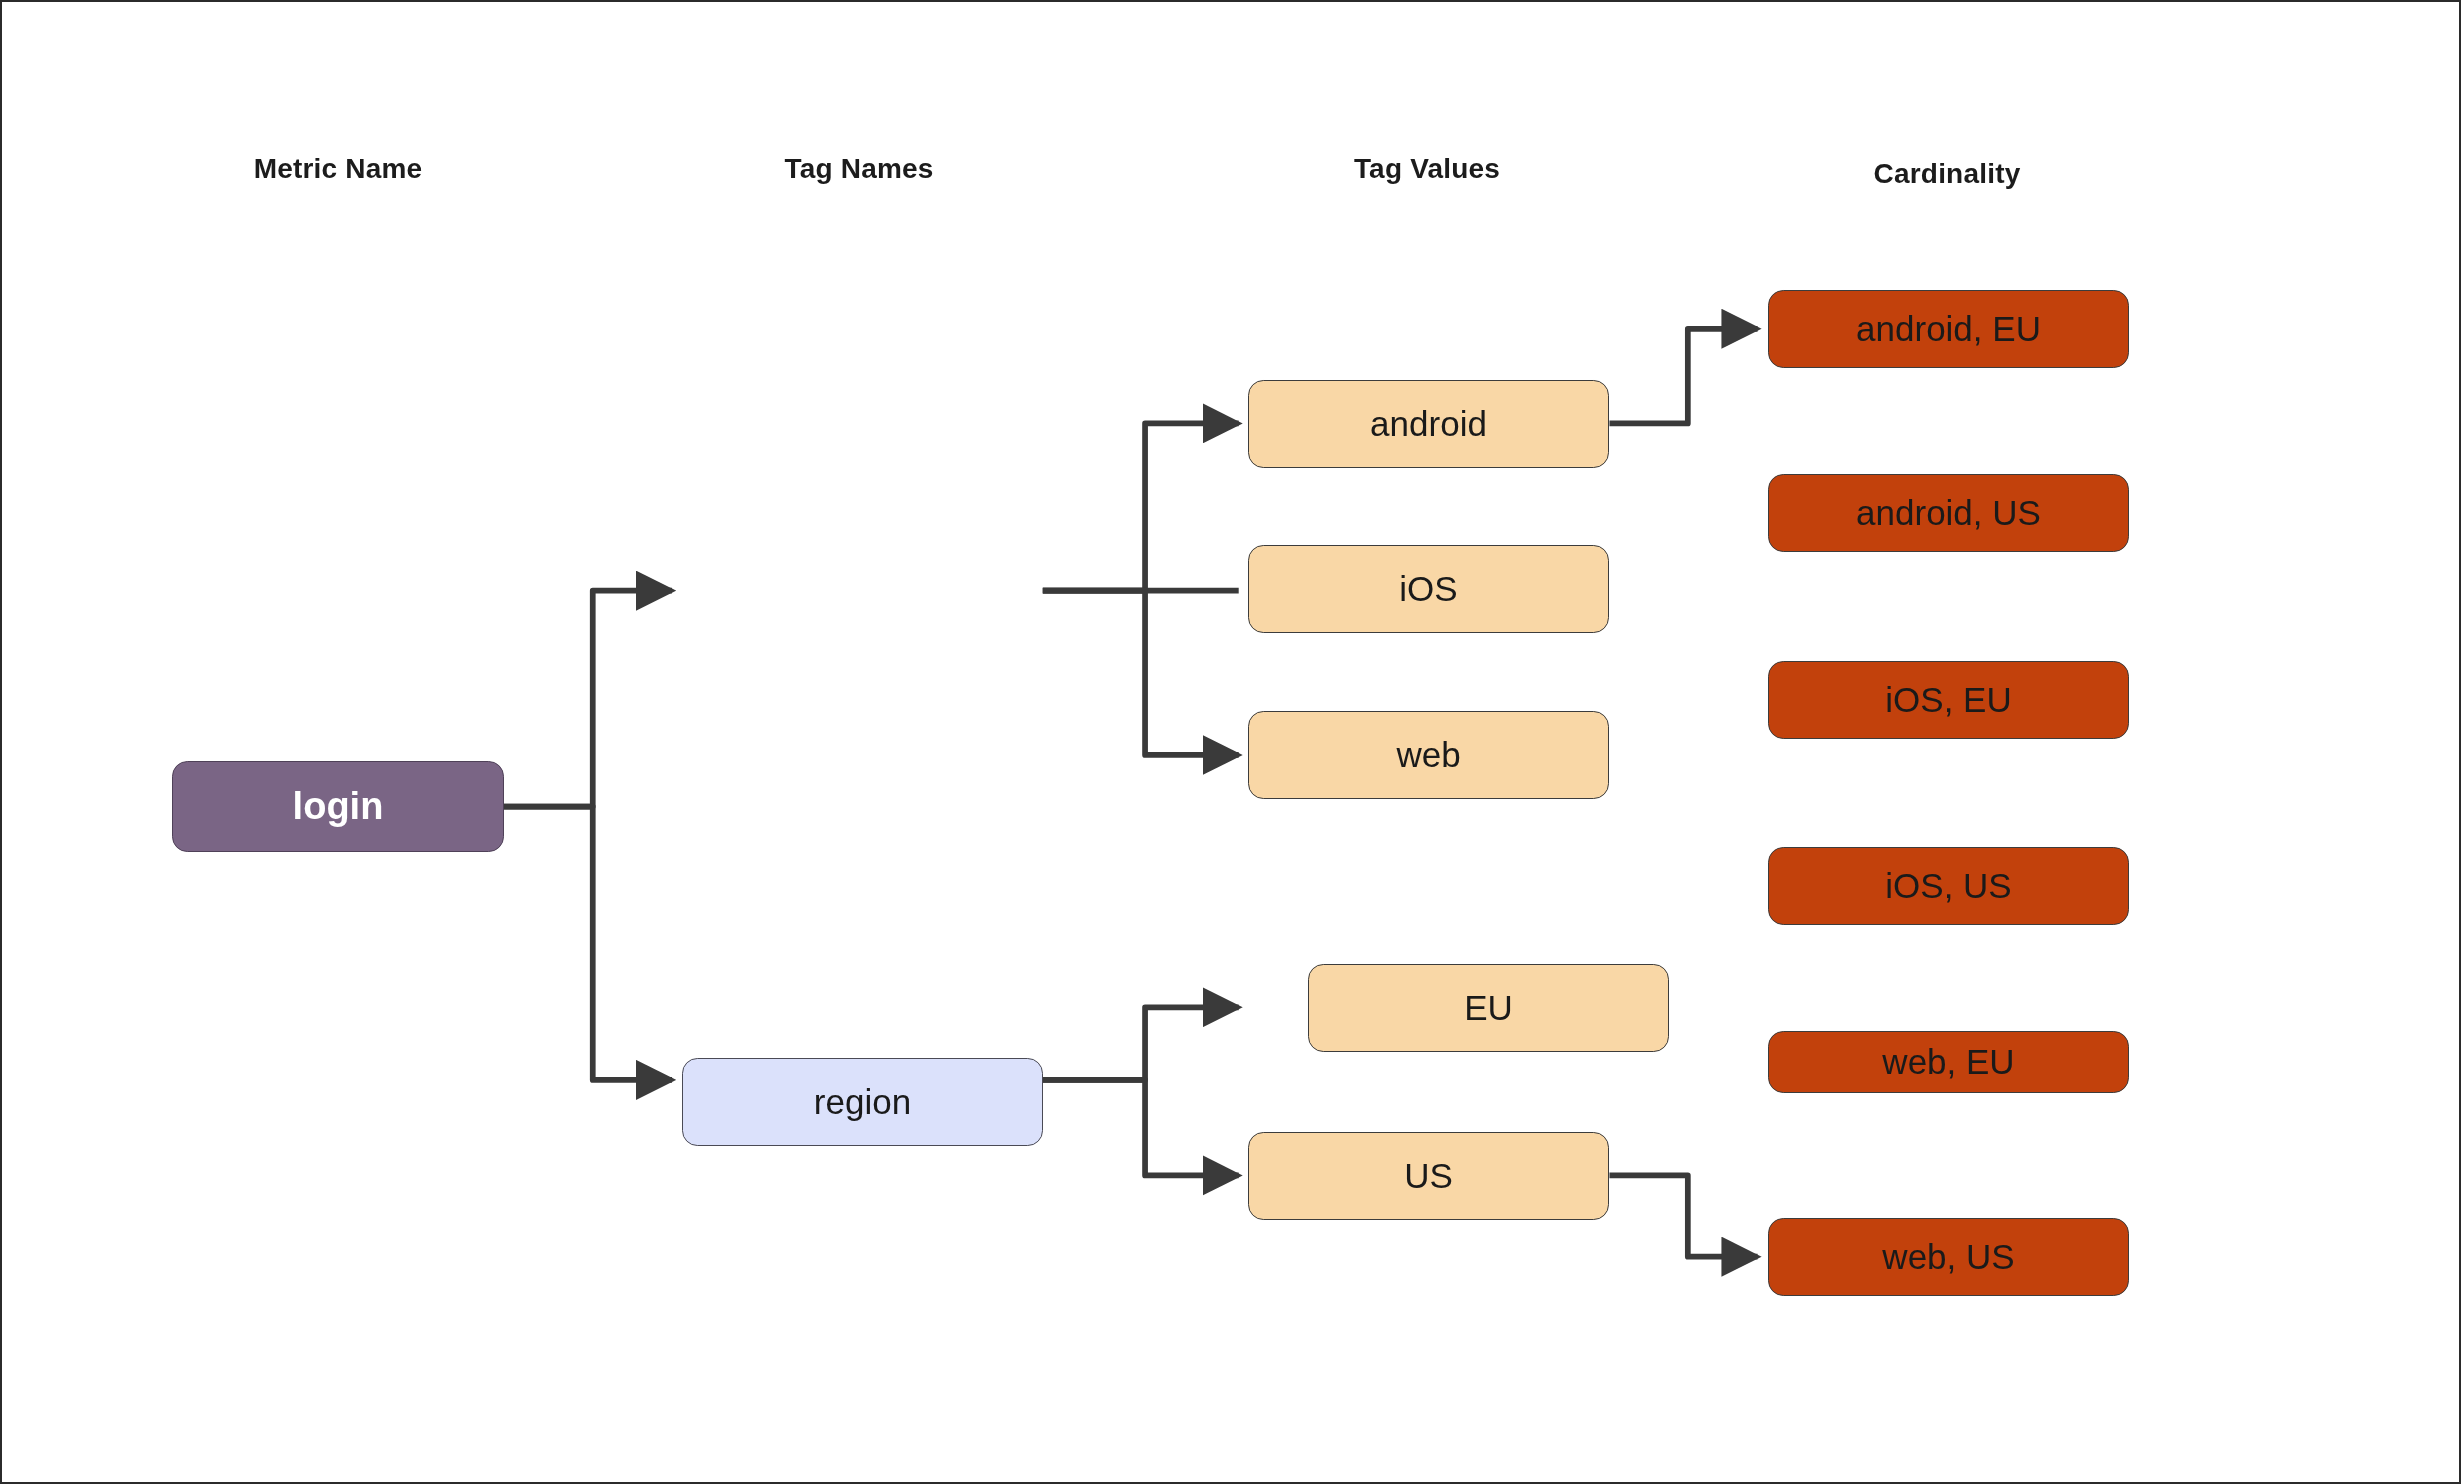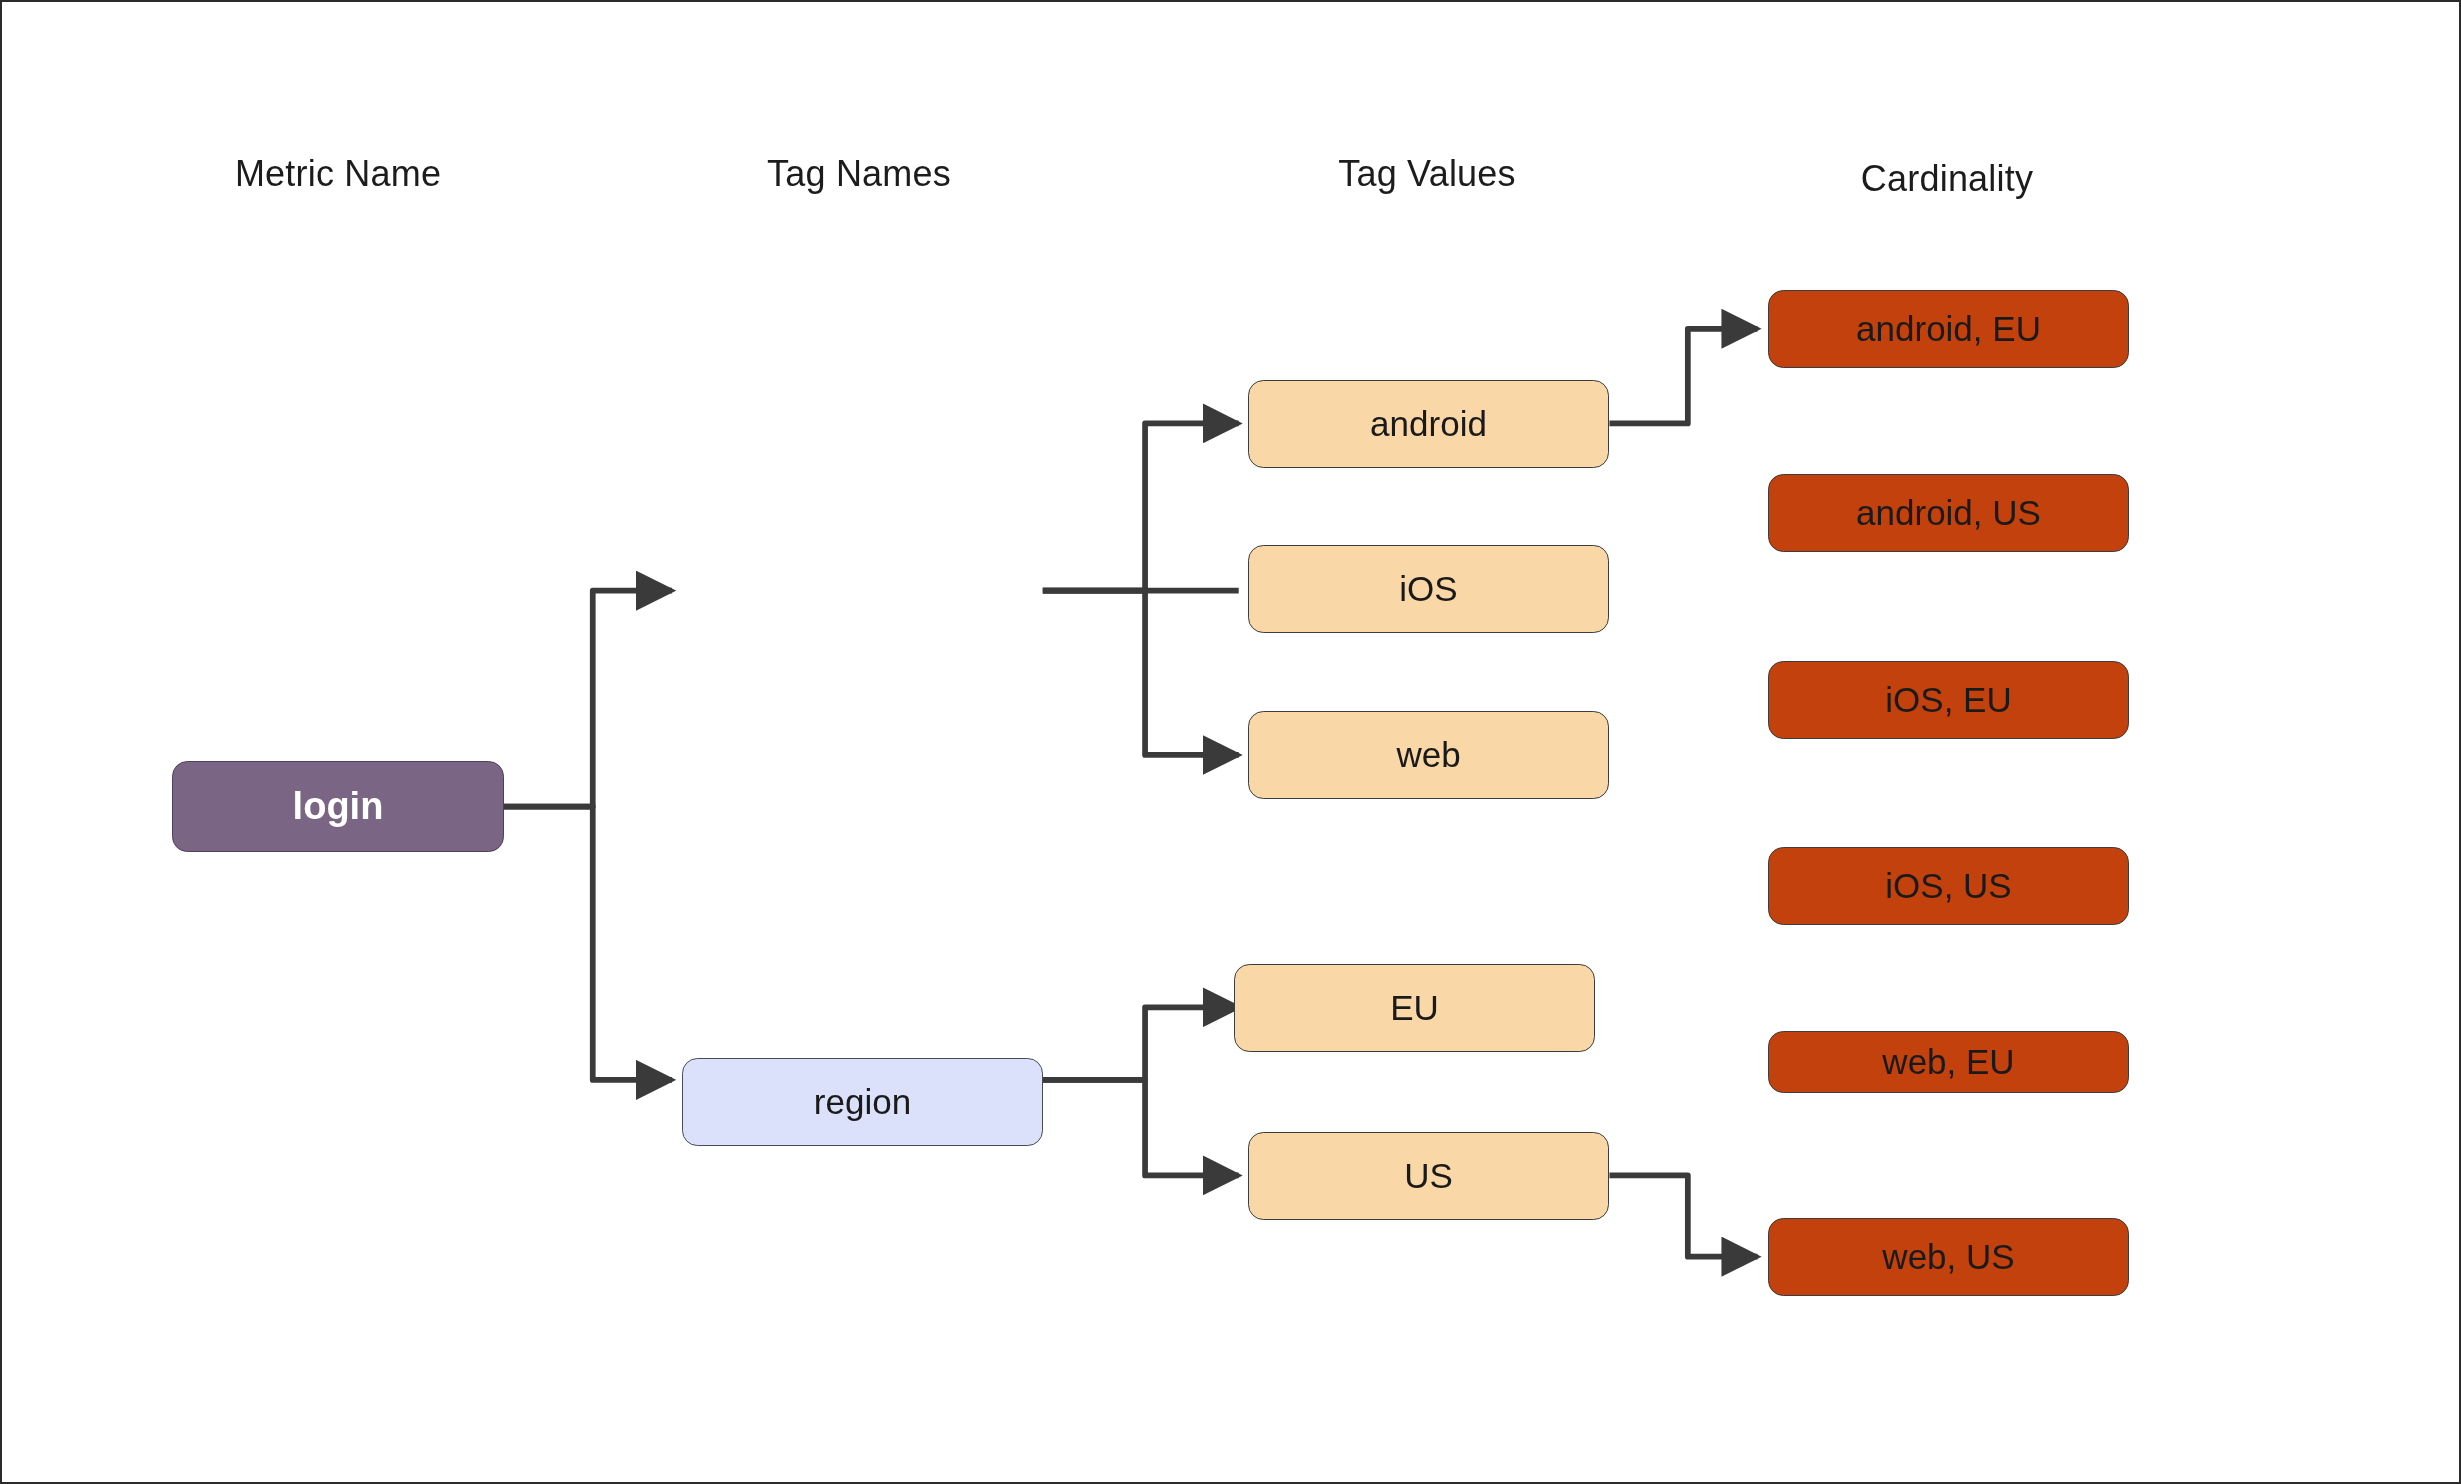--- a/index.html
+++ b/index.html
@@ -22,22 +22,22 @@
   #edges {
     position: absolute;
     left: 0;
     top: 0;
     width: 2461px;
     height: 1484px;
     pointer-events: none;
   }
   .col-header {
     position: absolute;
-    font-size: 36px;
-    font-weight: normal;
+    font-size: 28px;
+    font-weight: bold;
     color: #1c1c1c;
     letter-spacing: 0.2px;
     white-space: nowrap;
     transform: translateX(-50%);
   }
   .node {
     position: absolute;
     box-sizing: border-box;
     display: flex;
     align-items: center;
@@ -107,21 +107,21 @@
   <div class="col-header" style="left:1425px; top:151px;">Tag Values</div>
   <div class="col-header" style="left:1945px; top:156px;">Cardinality</div>
 
   <div class="node root" style="left:170px; top:759px; width:332px; height:91px;">login</div>
 
   <div class="node tagname" style="left:680px; top:1056px; width:361px; height:88px;">region</div>
 
   <div class="node tagvalue" style="left:1246px; top:378px; width:361px; height:88px;">android</div>
   <div class="node tagvalue" style="left:1246px; top:543px; width:361px; height:88px;">iOS</div>
   <div class="node tagvalue" style="left:1246px; top:709px; width:361px; height:88px;">web</div>
-  <div class="node tagvalue" style="left:1232px; top:962px; width:361px; height:88px;">EU</div>
+  <div class="node tagvalue" style="left:1306px; top:962px; width:361px; height:88px;">EU</div>
   <div class="node tagvalue" style="left:1246px; top:1130px; width:361px; height:88px;">US</div>
 
   <div class="node cardinality" style="left:1766px; top:288px; width:361px; height:78px;">android, EU</div>
   <div class="node cardinality" style="left:1766px; top:472px; width:361px; height:78px;">android, US</div>
   <div class="node cardinality" style="left:1766px; top:659px; width:361px; height:78px;">iOS, EU</div>
   <div class="node cardinality" style="left:1766px; top:845px; width:361px; height:78px;">iOS, US</div>
   <div class="node cardinality" style="left:1766px; top:1029px; width:361px; height:62px;">web, EU</div>
   <div class="node cardinality" style="left:1766px; top:1216px; width:361px; height:78px;">web, US</div>
 
 </div>

